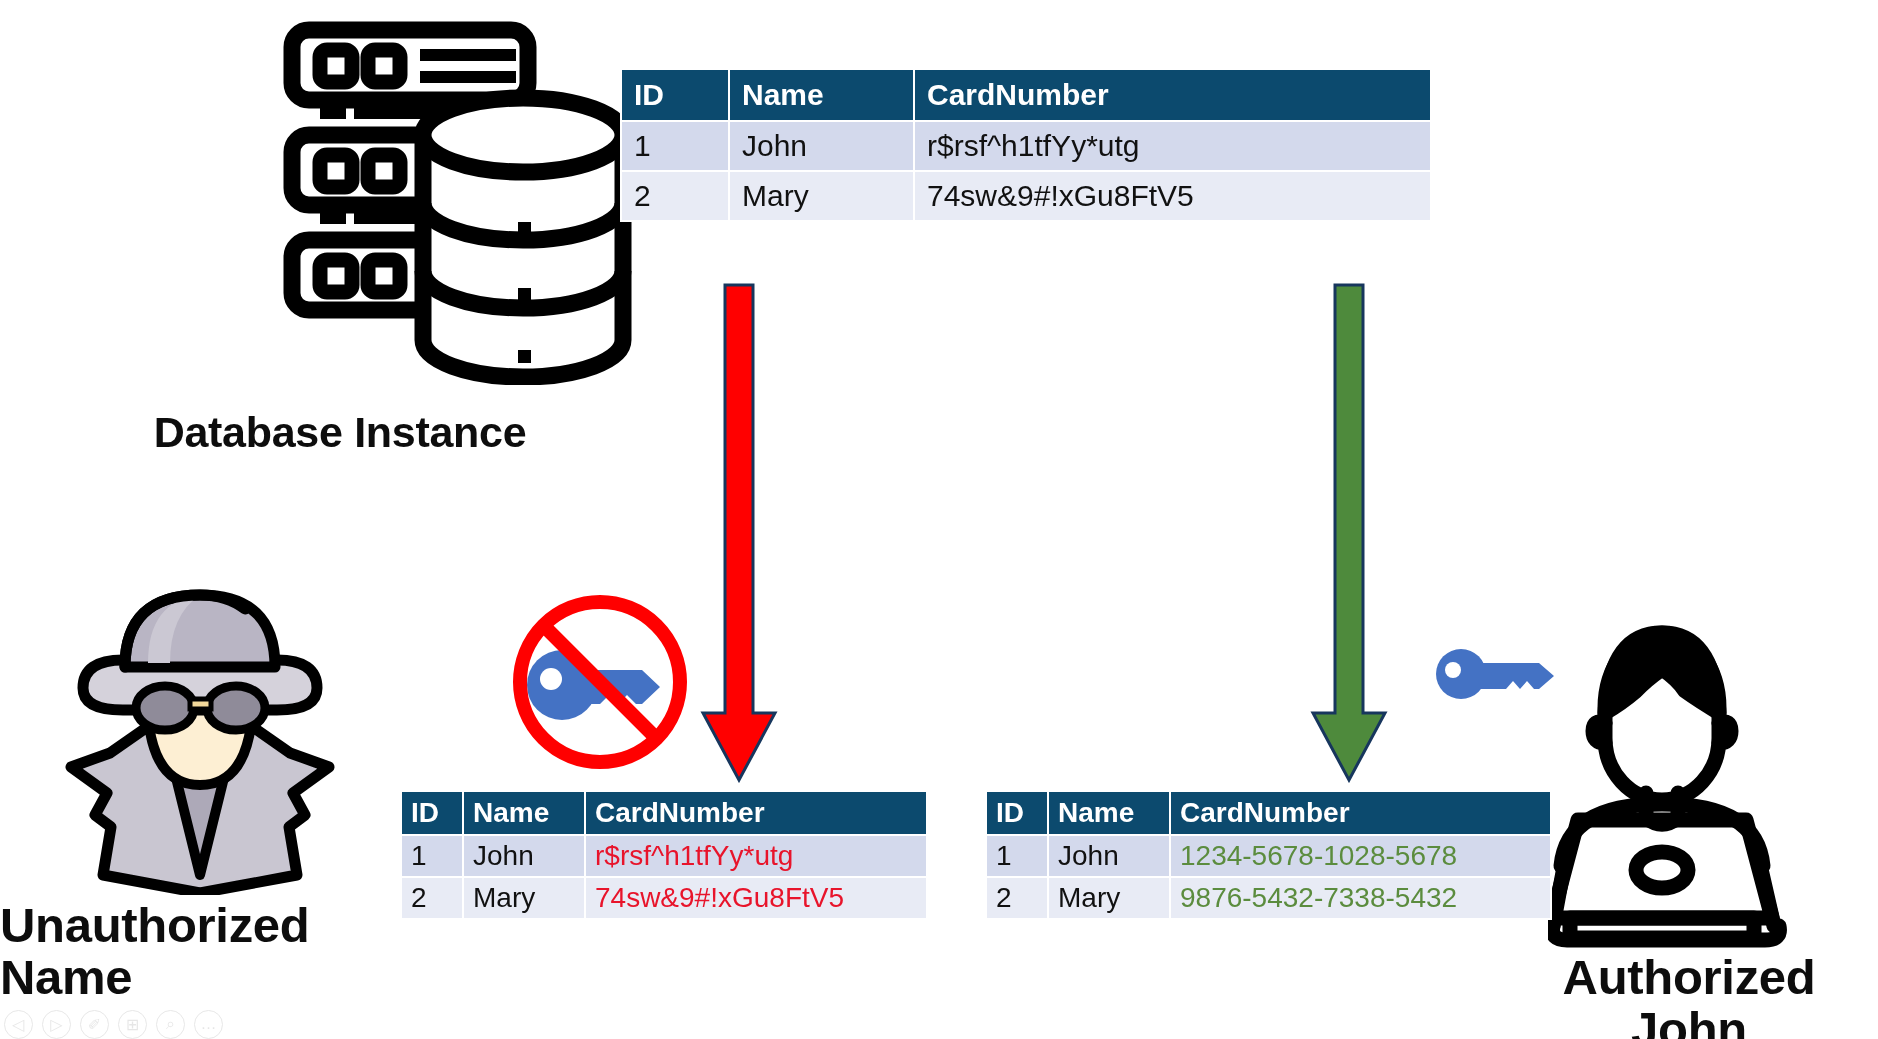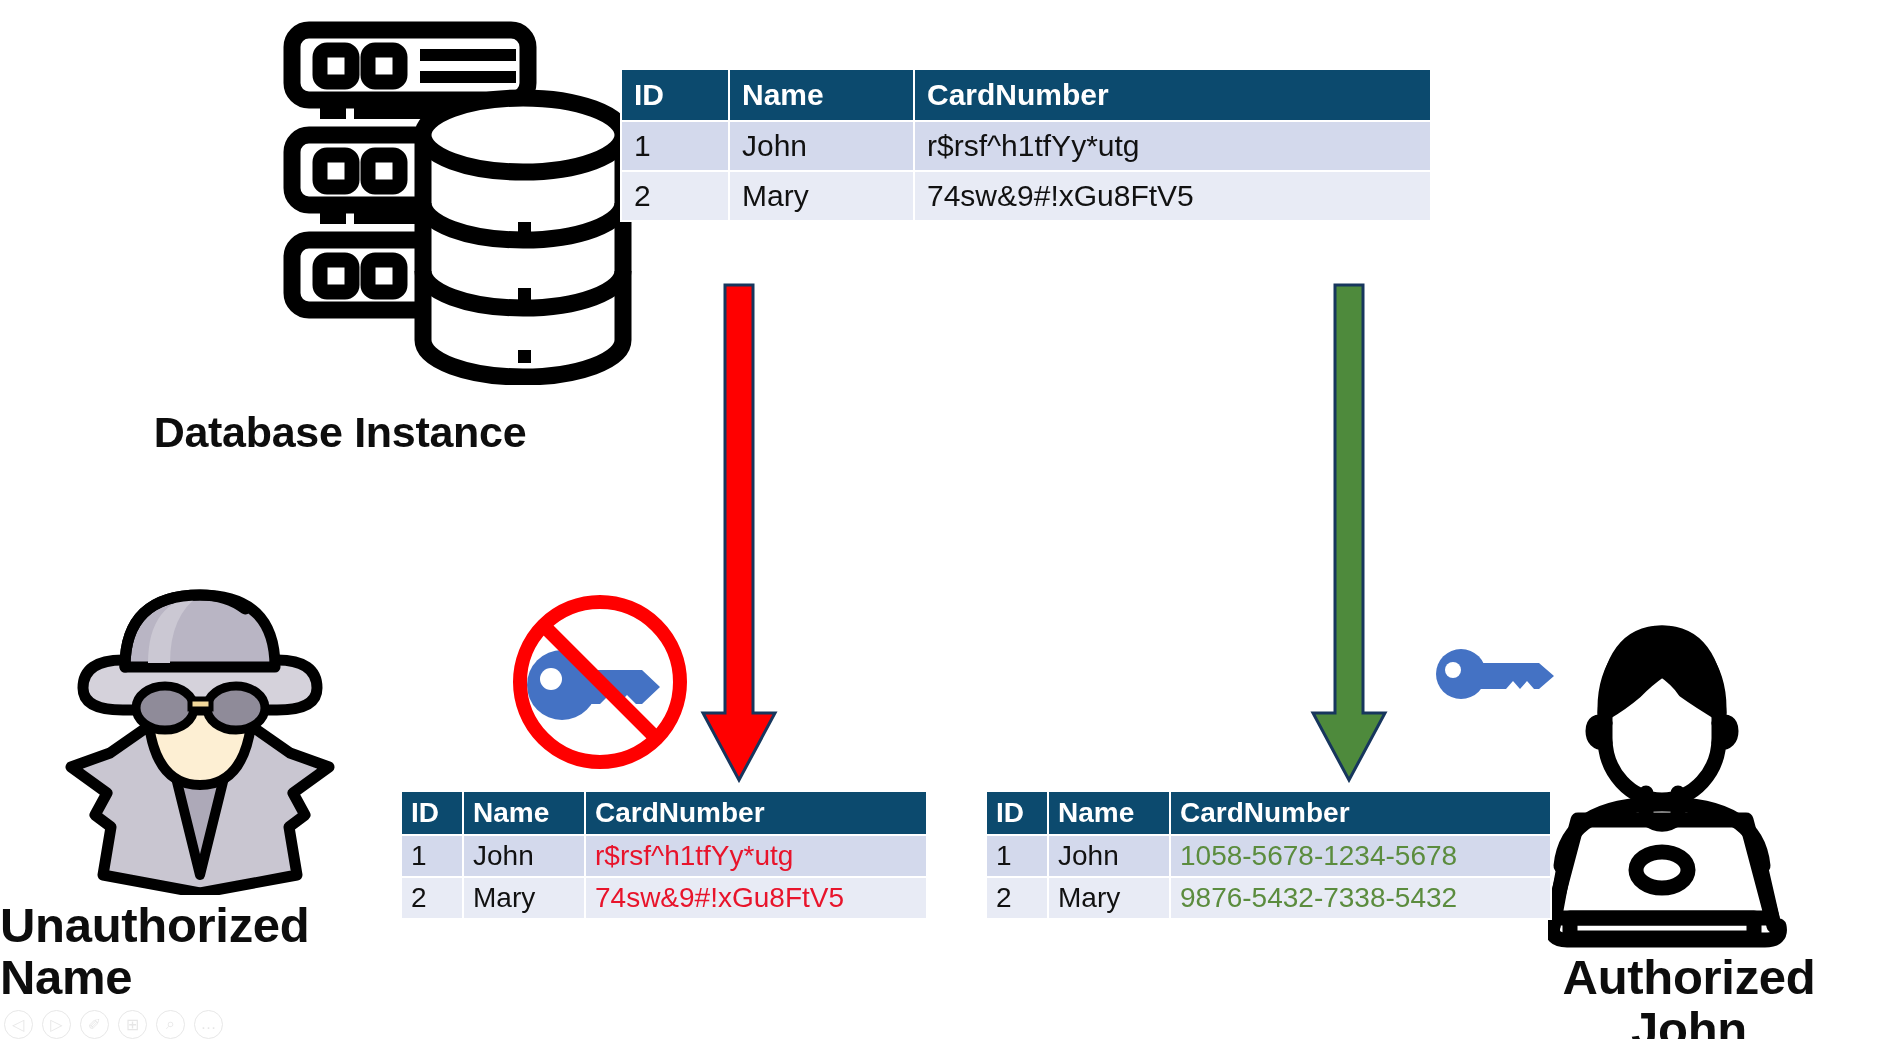--- a/index.html
+++ b/index.html
@@ -302,21 +302,21 @@
       <tr>
         <th>ID</th>
         <th>Name</th>
         <th>CardNumber</th>
       </tr>
     </thead>
     <tbody>
       <tr class="r-odd">
         <td>1</td>
         <td>John</td>
-        <td class="card-green">1058-5678-1234-5678</td>
+        <td class="card-green">1234-5678-1028-5678</td>
       </tr>
       <tr class="r-even">
         <td>2</td>
         <td>Mary</td>
         <td class="card-green">9876-5432-7338-5432</td>
       </tr>
     </tbody>
   </table>
 
   <div class="abs" id="slideshow-toolbar">

